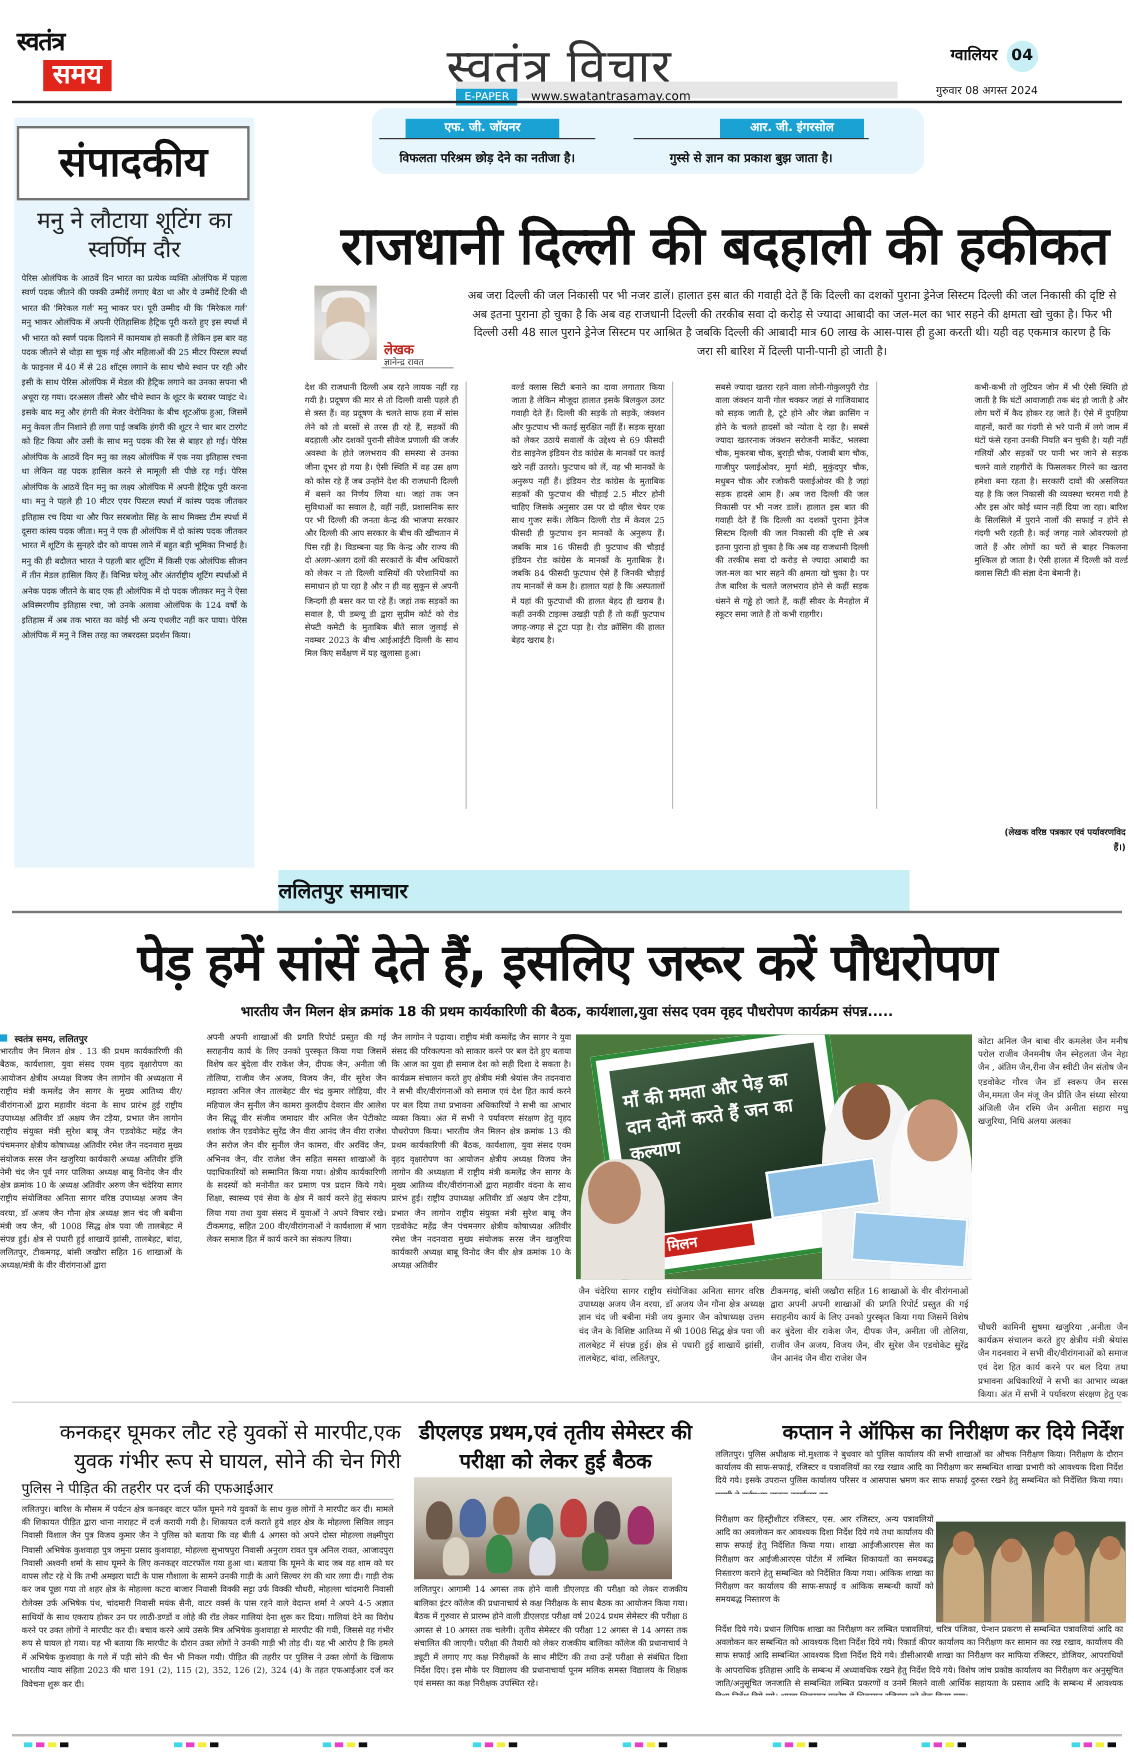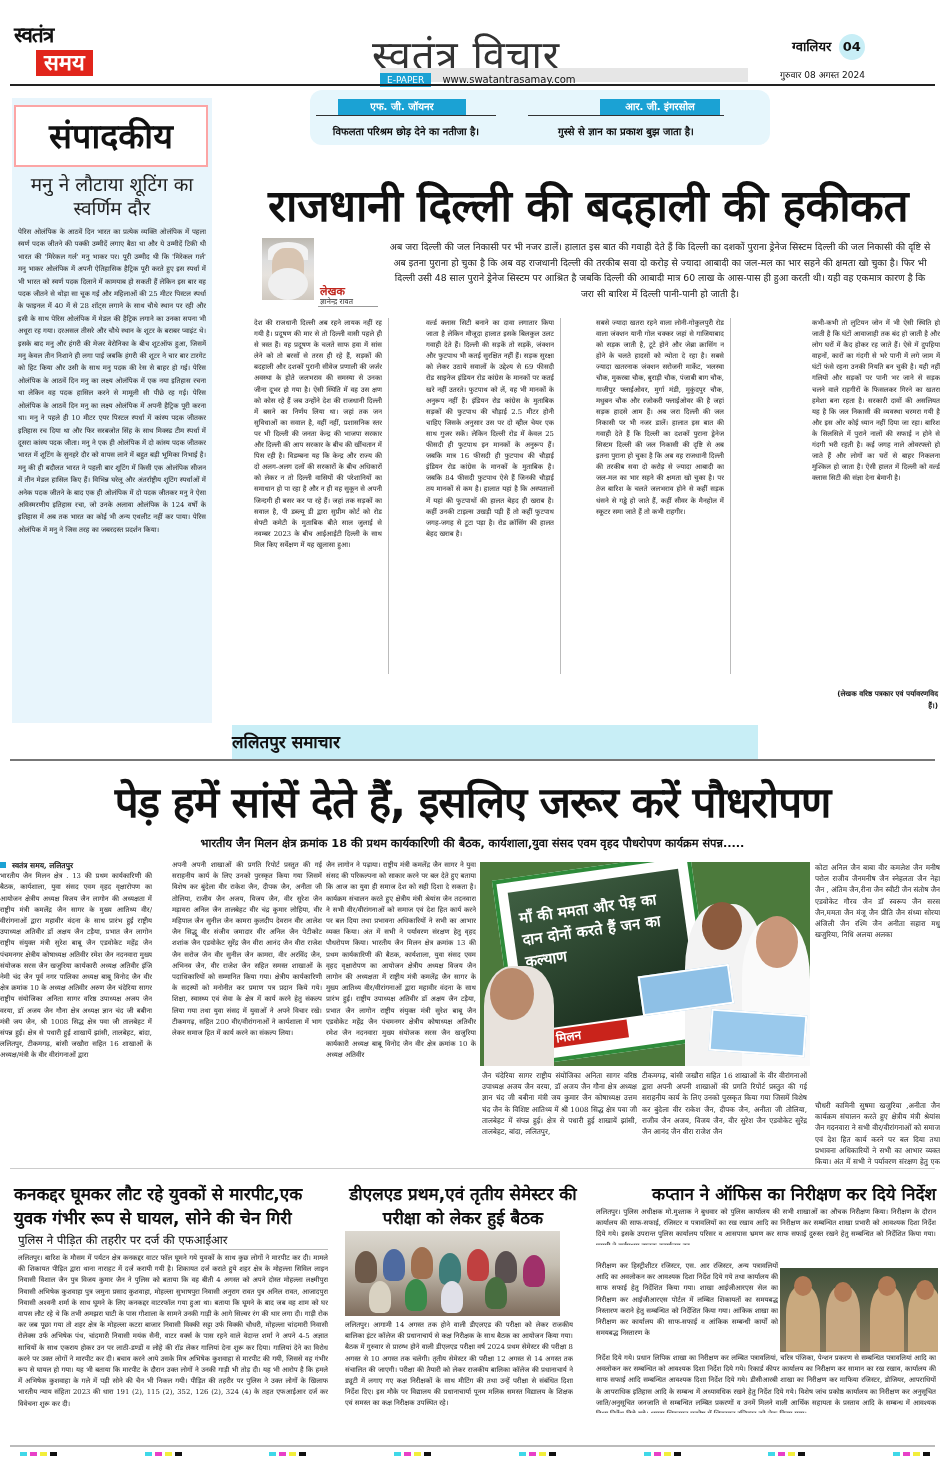--- a/index.html
+++ b/index.html
@@ -13,30 +13,30 @@
 #title{left:372px;top:26px;font-size:40px;font-weight:400;color:#333;letter-spacing:1px}
 #epbar{left:380px;top:68px;width:368px;height:14px;background:#e6e6e6}
 #epbar .ep{display:inline-block;background:#1ba2d4;color:#fff;font-size:9px;line-height:14px;padding:0 7px}
 #epbar .url{font-size:10px;color:#111;margin-left:6px;line-height:14px}
 #city{left:792px;top:34px;font-size:13px;font-weight:700}
 #city .num{display:inline-block;width:26px;height:26px;border-radius:50%;background:#c8eef6;text-align:center;line-height:26px;margin-left:3px}
 #date{left:780px;top:68px;font-size:9px}
 #mastrule{left:10px;top:84px;width:925px;height:2px;background:#222}
 
 #editbox{left:12px;top:98px;width:200px;height:625px;background:#e8f5fc}
-#edithead{left:14px;top:105px;width:194px;height:62px;background:#fff;border:2px solid #fca5a5;font-size:34px;font-weight:900;text-align:center;line-height:58px}
+#edithead{left:14px;top:105px;width:194px;height:62px;background:#fff;border:2px solid #737373;font-size:34px;font-weight:900;text-align:center;line-height:58px}
 #edittitle{left:20px;top:172px;width:184px;font-size:19px;text-align:center;line-height:24px;font-family:"DejaVu Sans",sans-serif;color:#222}
 #edittext{left:18px;top:226px;width:188px;height:490px;overflow:hidden;font-size:6.9px;line-height:12.4px}
 
 #quotebox{left:310px;top:90px;width:460px;height:55px;background:#e6f6fc;border-radius:12px}
 .qlabel{background:#1ba2d4;color:#fff;font-size:10px;font-weight:700;text-align:center;line-height:16px}
 .qline{height:1px;background:#333}
 .qtext{font-size:10px;font-weight:600;text-align:center;color:#111}
 
-#mainhl{left:248px;top:180px;width:680px;font-size:44px;font-weight:900;text-align:center;letter-spacing:-0.5px;line-height:52px}
+#mainhl{left:264px;top:180px;width:680px;font-size:44px;font-weight:900;text-align:center;letter-spacing:-0.5px;line-height:52px}
 #authorimg{left:262px;top:238px;width:52px;height:62px;background:linear-gradient(180deg,#bcb8b0 0%,#ddd 35%,#e7e3de 60%,#cfc8bf 100%);overflow:hidden}
 #authorimg .face{position:absolute;left:10px;top:10px;width:32px;height:40px;border-radius:40% 40% 45% 45%;background:#d8c5b2}
 #authorimg .beard{position:absolute;left:6px;top:30px;width:40px;height:32px;border-radius:50%;background:#efefef}
 #authorimg .hair{position:absolute;left:6px;top:4px;width:40px;height:18px;border-radius:50% 50% 0 0;background:#f2f2f2}
 #authlabel{left:320px;top:283px;font-size:11px;color:#c0261d;font-weight:700}
 #authname{left:320px;top:296px;font-size:7.5px;color:#333}
 #authrule{left:318px;top:306px;width:60px;height:1px;background:#999}
 #intro{left:388px;top:239px;width:544px;font-size:9.3px;line-height:15.6px;text-align:center;color:#222}
 .col{top:318px;width:128px;height:360px;overflow:hidden;font-size:6.9px;line-height:11.1px}
 .colrule{top:318px;width:1px;height:356px;background:#bbb}
@@ -60,21 +60,21 @@
 #photo1 .man3{position:absolute;left:262px;top:58px;width:68px;height:146px;border-radius:40% 40% 0 0;background:#fafafa}
 #photo1 .head3{position:absolute;left:276px;top:54px;width:42px;height:52px;border-radius:50%;background:#c9977a}
 #photo1 .sign1{position:absolute;left:160px;top:108px;width:92px;height:40px;background:#8ec0e6;border:2px solid #fff;transform:rotate(-8deg)}
 #photo1 .sign2{position:absolute;left:230px;top:150px;width:96px;height:42px;background:#9ac9ec;border:2px solid #fff;transform:rotate(4deg)}
 #cap1a{left:482px;top:1070px;width:155px;height:100px;overflow:hidden}
 #cap1b{left:642px;top:1070px;width:165px;height:100px;overflow:hidden}
 #col2r{left:815px;top:862px;width:125px;height:230px;overflow:hidden}
 #col2rb{left:815px;top:1070px;width:125px;height:100px;overflow:hidden}
 
 #bottomrule{left:10px;top:1168px;width:925px;height:1px;background:#ccc}
-#hl3{left:14px;top:1182px;width:320px;font-size:17px;font-weight:700;text-align:left;line-height:24px}
+#hl3{left:14px;top:1182px;width:320px;font-size:17px;font-weight:400;text-align:right;line-height:24px}
 #sub3{left:18px;top:1232px;width:310px;font-size:11.5px;border-bottom:1px solid #bbb;padding-bottom:2px}
 #txt3{left:18px;top:1253px;width:310px;height:158px;overflow:hidden;font-size:6.9px;line-height:11.2px}
 #hl4{left:336px;top:1182px;width:254px;font-size:17px;font-weight:700;text-align:center;line-height:24px}
 #photo2{left:345px;top:1231px;width:215px;height:85px;background:linear-gradient(180deg,#dcd8d0 0%,#c6bfb2 40%,#7e6c5c 100%);overflow:hidden}
 #photo2 .p{position:absolute;width:22px;height:32px;border-radius:50% 50% 30% 30%}
 #txt4{left:345px;top:1320px;width:228px;height:92px;overflow:hidden;font-size:6.9px;line-height:11.2px}
 #hl5{left:596px;top:1182px;width:340px;font-size:17px;font-weight:700;text-align:right;line-height:24px}
 #txt5a{left:596px;top:1207px;width:340px;height:38px;overflow:hidden;font-size:6.9px;line-height:11.2px}
 #txt5b{left:596px;top:1261px;width:182px;height:116px;overflow:hidden;font-size:6.9px;line-height:11.2px}
 #photo3{left:780px;top:1268px;width:158px;height:84px;background:linear-gradient(180deg,#40503a,#8a7a60);overflow:hidden}

